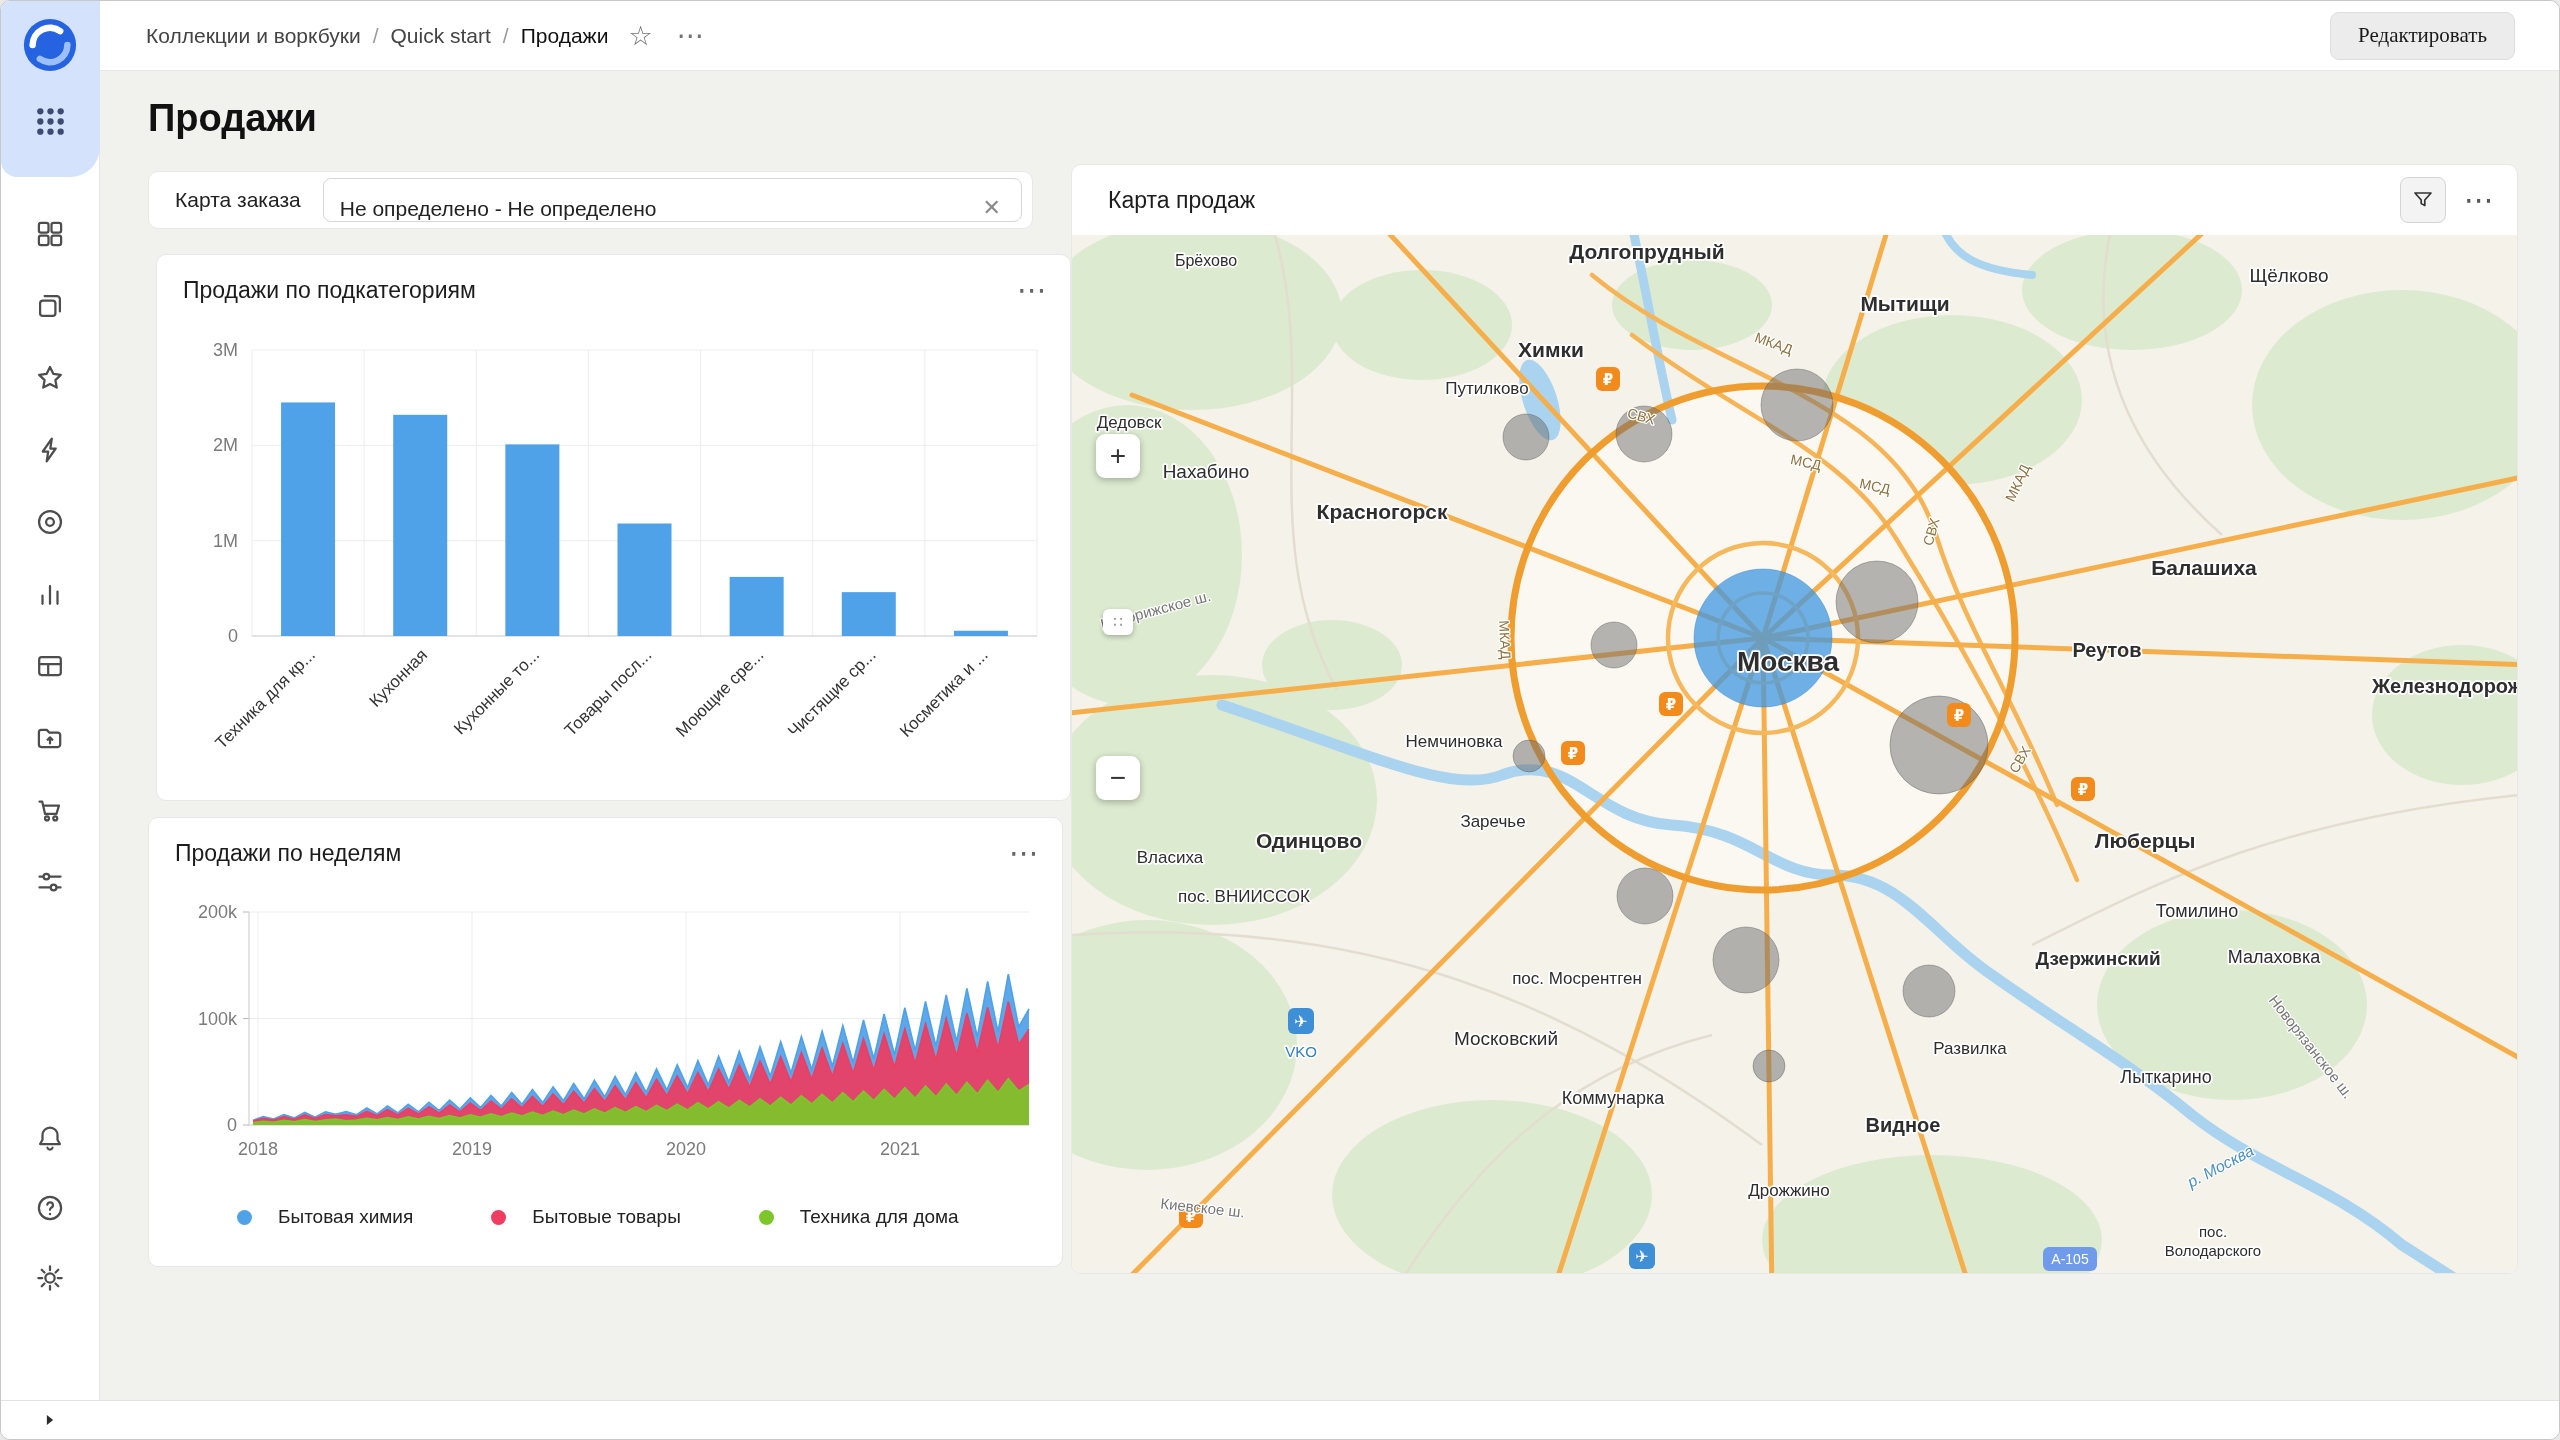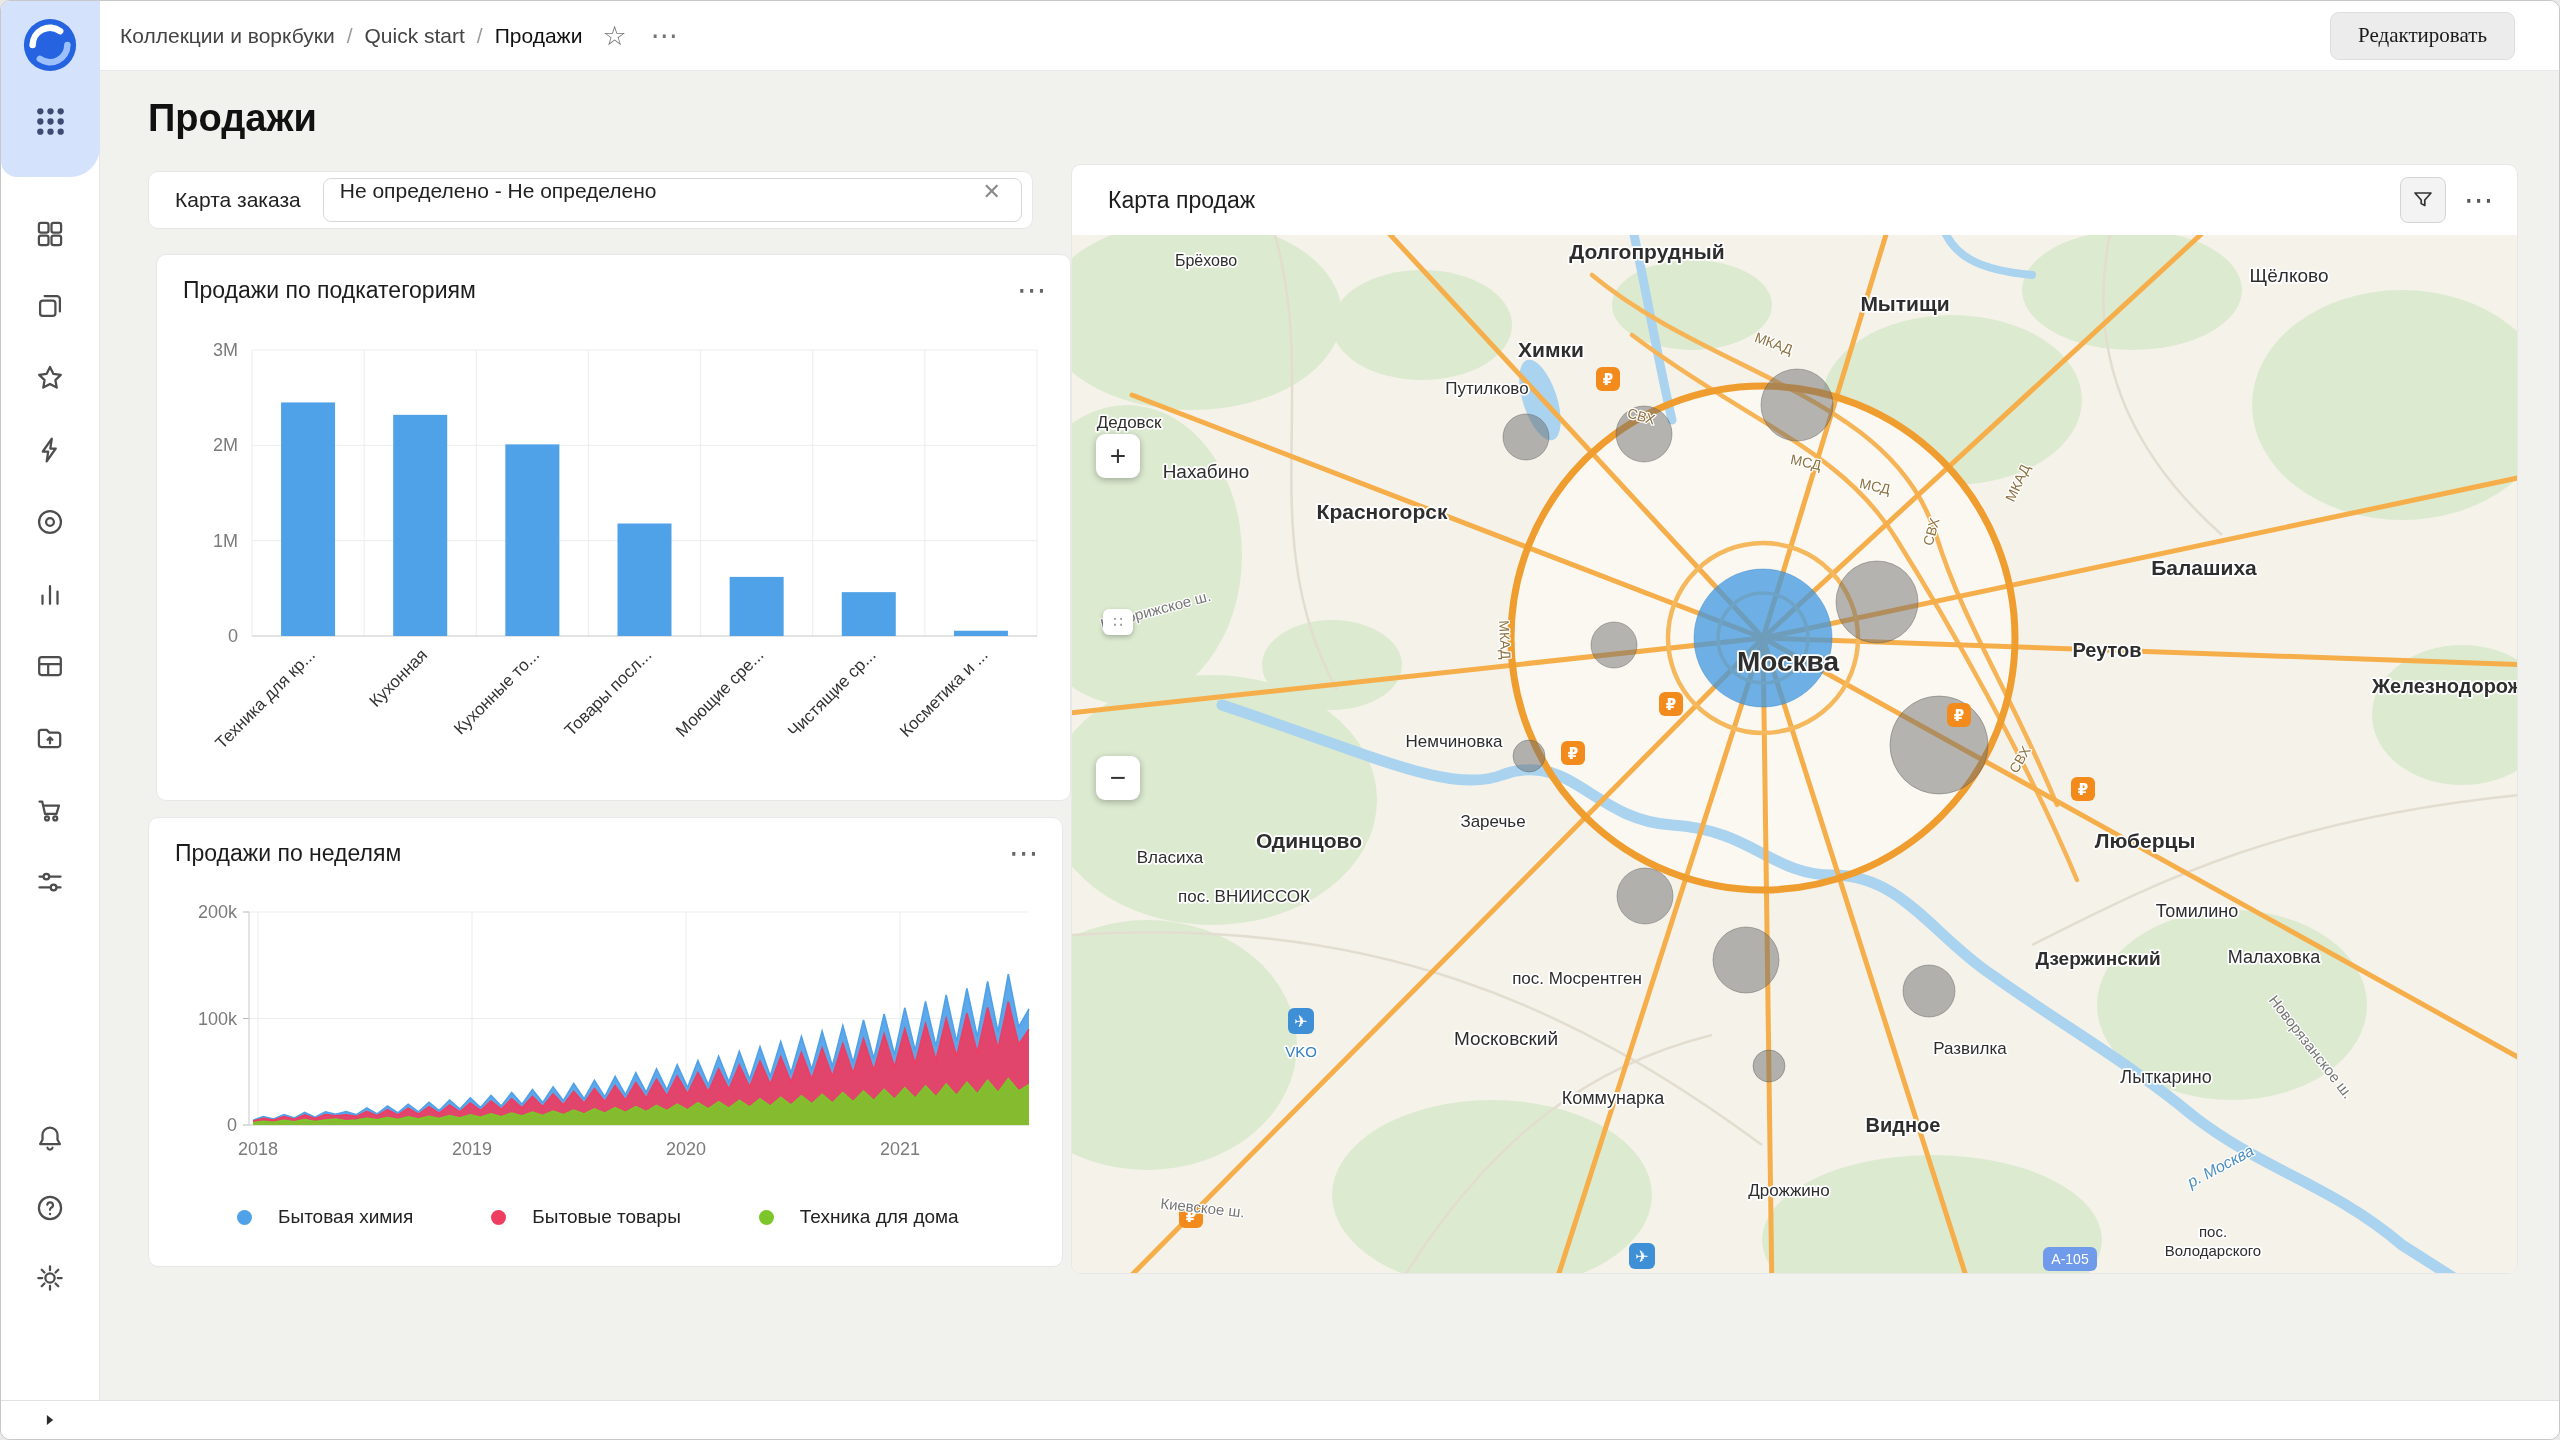--- a/index.html
+++ b/index.html
@@ -1,39 +1,39 @@
 <!DOCTYPE html>
 <html><head>
 <meta charset="utf-8">
 <style>
 *{box-sizing:border-box;margin:0;padding:0}
 html,body{width:2560px;height:1440px}
 body{font-family:"Liberation Sans","DejaVu Sans",sans-serif;background:#e9e9e9}
 .app{position:absolute;inset:0;background:#f1f1ee;border:1px solid #c6c8ca;border-radius:10px;overflow:hidden}
-.topbar{position:absolute;left:99px;top:0;right:0;height:70px;background:#fff;border-bottom:1px solid #e8e8e8;display:flex;align-items:center;padding:0 44px 0 20px}
+.topbar{position:absolute;left:99px;top:0;right:0;height:70px;background:#fff;border-bottom:1px solid #e8e8e8;display:flex;align-items:center;padding:0 44px 0 46px}
 .breadcrumbs{display:flex;align-items:center;gap:12px;font-size:21px;color:#444}
 .crumb{cursor:pointer;white-space:nowrap}
 .crumb.current{color:#111}
 .crumb-sep{color:#9a9a9a}
 .crumb-star{font-size:27px;color:#737373;margin-left:20px;cursor:pointer}
 .crumb-more{font-size:28px;color:#737373;margin-left:24px;letter-spacing:2px;cursor:pointer}
 .edit-btn{margin-left:auto;height:48px;padding:0 27px;background:#ececec;border:1px solid #dedede;border-radius:9px;font-size:21px;color:#1a1a1a;font-family:Liberation Serif, serif;cursor:pointer}
 .sidebar{position:absolute;left:0;top:0;width:99px;bottom:39px;background:#fff;border-right:1px solid #e6e6e6}
 .logo-blob{position:absolute;top:0;left:0;width:99px;height:176px;background:#d4e2fb;border-radius:0 0 30px 16px}
 .logo{position:absolute;left:20px;top:15px;width:58px;height:58px}
 .apps-grid{position:absolute;left:31px;top:102px;width:37px;height:37px;cursor:pointer}
 .side-nav{position:absolute;top:216px;left:0;width:98px;display:flex;flex-direction:column;align-items:center;gap:38px}
 .side-bottom{position:absolute;top:1120px;left:0;width:98px;display:flex;flex-direction:column;align-items:center;gap:36px}
 .s-icon{width:34px;height:34px;display:flex;align-items:center;justify-content:center;cursor:pointer}
 .s-icon svg{width:30px;height:30px;stroke:#4d4d4d;stroke-width:1.5;fill:none;stroke-linecap:round;stroke-linejoin:round}
 .page-title{position:absolute;left:147px;top:96px;font-size:38px;font-weight:700;color:#111}
 .card{position:absolute;background:#fff;border:1px solid #e7e7e7;border-radius:10px}
 .filter-card{left:147px;top:170px;width:885px;height:58px;display:flex;align-items:center;padding:0 10px 0 26px}
 .filter-label{font-size:21px;color:#222;margin-right:22px;white-space:nowrap}
-.filter-input{flex:1;height:44px;border:1px solid #d7d7d7;border-radius:8px;display:flex;align-items:flex-start;padding:0 16px;font-size:21px;color:#222;cursor:text;background:#fff}
+.filter-input{flex:1;height:44px;border:1px solid #d7d7d7;border-radius:8px;display:flex;align-items:flex-end;padding:0 16px;font-size:21px;color:#222;cursor:text;background:#fff}
 .filter-clear{margin-left:auto;color:#8a8a8a;font-size:22px;cursor:pointer;padding:0 4px}
 .card-head{display:flex;align-items:center;padding:20px 22px 0 26px}
 .card-title{font-size:23px;color:#1c1c1c}
 .more-btn{margin-left:auto;font-size:30px;color:#666;background:none;border:none;cursor:pointer;line-height:1;letter-spacing:1px;font-family:inherit}
 #card-bar{left:155px;top:253px;width:915px;height:547px}
 #card-weekly{left:147px;top:816px;width:915px;height:450px}
 #card-map{left:1070px;top:163px;width:1447px;height:1110px;overflow:hidden}
 #bar-chart-svg{position:absolute;left:0;top:60px}
 #area-chart-svg{position:absolute;left:0;top:60px}
 .axis-label{font-size:18px;fill:#7b7b7b}

